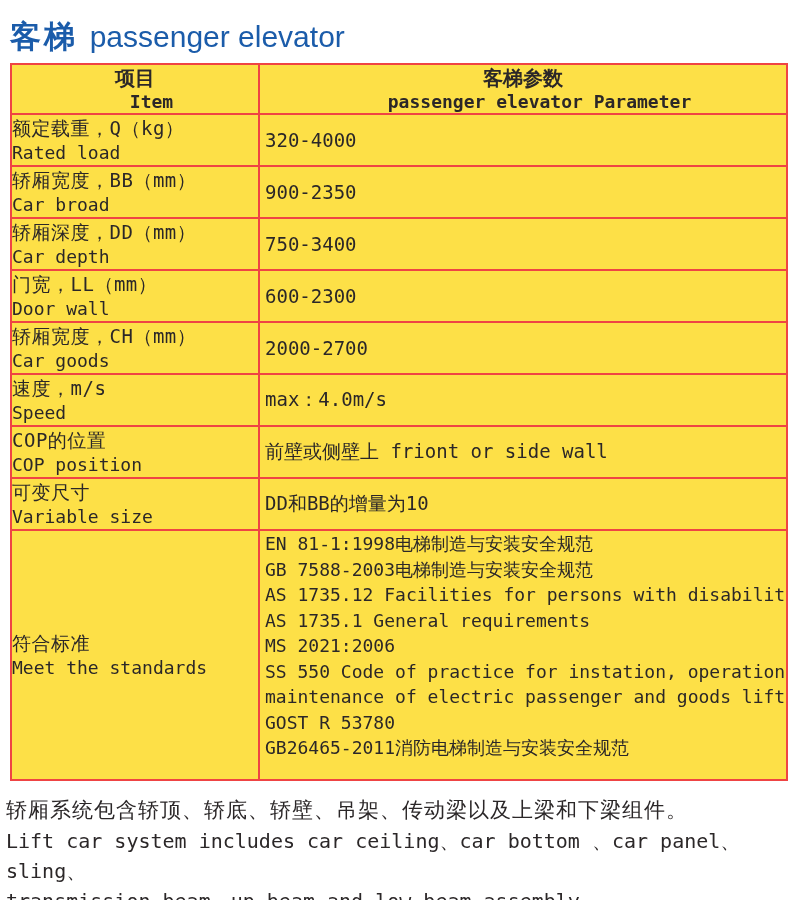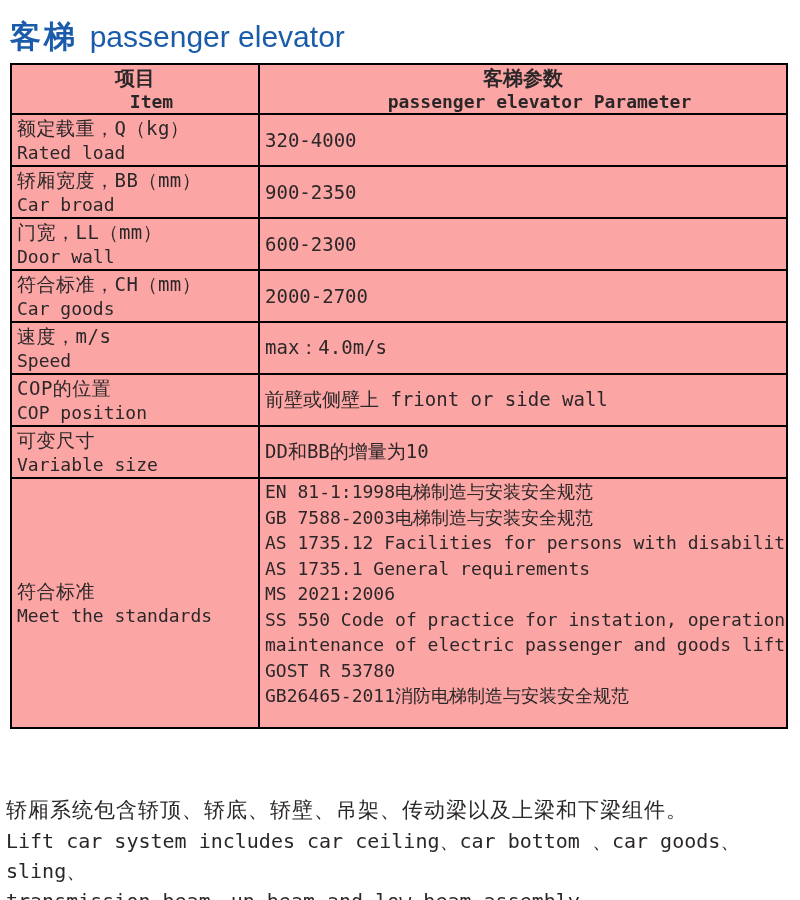--- a/index.html
+++ b/index.html
@@ -23,31 +23,31 @@
     font-family:"Liberation Sans","DejaVu Sans",sans-serif;
     font-weight:400; font-size:30px; color:#1b5caa; margin-left:2px;
   }
 
   
   .spec-table {
     position:absolute; left:10px; top:63px; width:776px;
     border-collapse:collapse; table-layout:fixed;
   }
   .spec-table th, .spec-table td {
-    border:2px solid #000000; background:#fca5a5; overflow:hidden;
+    border:2px solid #ef4444; background:#fde047; overflow:hidden;
   }
   .col-item  { width:248px; }
   .col-param { width:528px; }
 
   .head-cell { height:50px; text-align:center; vertical-align:middle; font-weight:400; }
   .head-cell .zh { font-size:20px; line-height:26px; font-weight:700; }
   .head-cell .en { font-size:18px; line-height:22px; font-weight:700;padding-left:33px; }
 
   .spec-row td { height:52px; vertical-align:middle; }
-  .label-cell { padding-left:5px; }
+  .label-cell { }
   .label-cell .zh { font-size:19px; line-height:26px; letter-spacing:0.5px; }
   .label-cell .en { font-size:18px; line-height:24px; }
   .value-cell { padding-left:5px; font-size:19px; }
 
   .standards-row td { height:250px; }
   .standards-label { vertical-align:middle; }
   .standards-value { vertical-align:top; }
   .std-line { font-size:18px; line-height:25.5px; white-space:nowrap; }
 
   
@@ -92,28 +92,35 @@
       </tr>
       <tr class="spec-row">
         <td class="label-cell">
           <div class="zh">轿厢宽度，BB（mm）</div>
           <div class="en">Car broad</div>
         </td>
         <td class="value-cell">900-2350</td>
       </tr>
       <tr class="spec-row">
         <td class="label-cell">
+          <div class="zh">轿厢深度，DD（mm）</div>
+          <div class="en">Car depth</div>
+        </td>
+        <td class="value-cell">750-3400</td>
+      </tr>
+      <tr class="spec-row">
+        <td class="label-cell">
           <div class="zh">门宽，LL（mm）</div>
           <div class="en">Door wall</div>
         </td>
         <td class="value-cell">600-2300</td>
       </tr>
       <tr class="spec-row">
         <td class="label-cell">
-          <div class="zh">符合标准，CH（mm）</div>
+          <div class="zh">轿厢宽度，CH（mm）</div>
           <div class="en">Car goods</div>
         </td>
         <td class="value-cell">2000-2700</td>
       </tr>
       <tr class="spec-row">
         <td class="label-cell">
           <div class="zh">速度，m/s</div>
           <div class="en">Speed</div>
         </td>
         <td class="value-cell">max：4.0m/s</td>
@@ -147,17 +154,17 @@
           <div class="std-line">maintenance of electric passenger and goods lift</div>
           <div class="std-line">GOST R 53780</div>
           <div class="std-line">GB26465-2011消防电梯制造与安装安全规范</div>
         </td>
       </tr>
     </tbody>
   </table>
 
   <div class="footer">
     <div class="footer-zh">轿厢系统包含轿顶、轿底、轿壁、吊架、传动梁以及上梁和下梁组件。</div>
-    <div class="footer-en">Lift car system includes car ceiling、car bottom 、car goods、sling、</div>
+    <div class="footer-en">Lift car system includes car ceiling、car bottom 、car panel、sling、</div>
     <div class="footer-en">transmission beam、up beam and low beam assembly.</div>
   </div>
 
 </div>
 
 </body></html>

